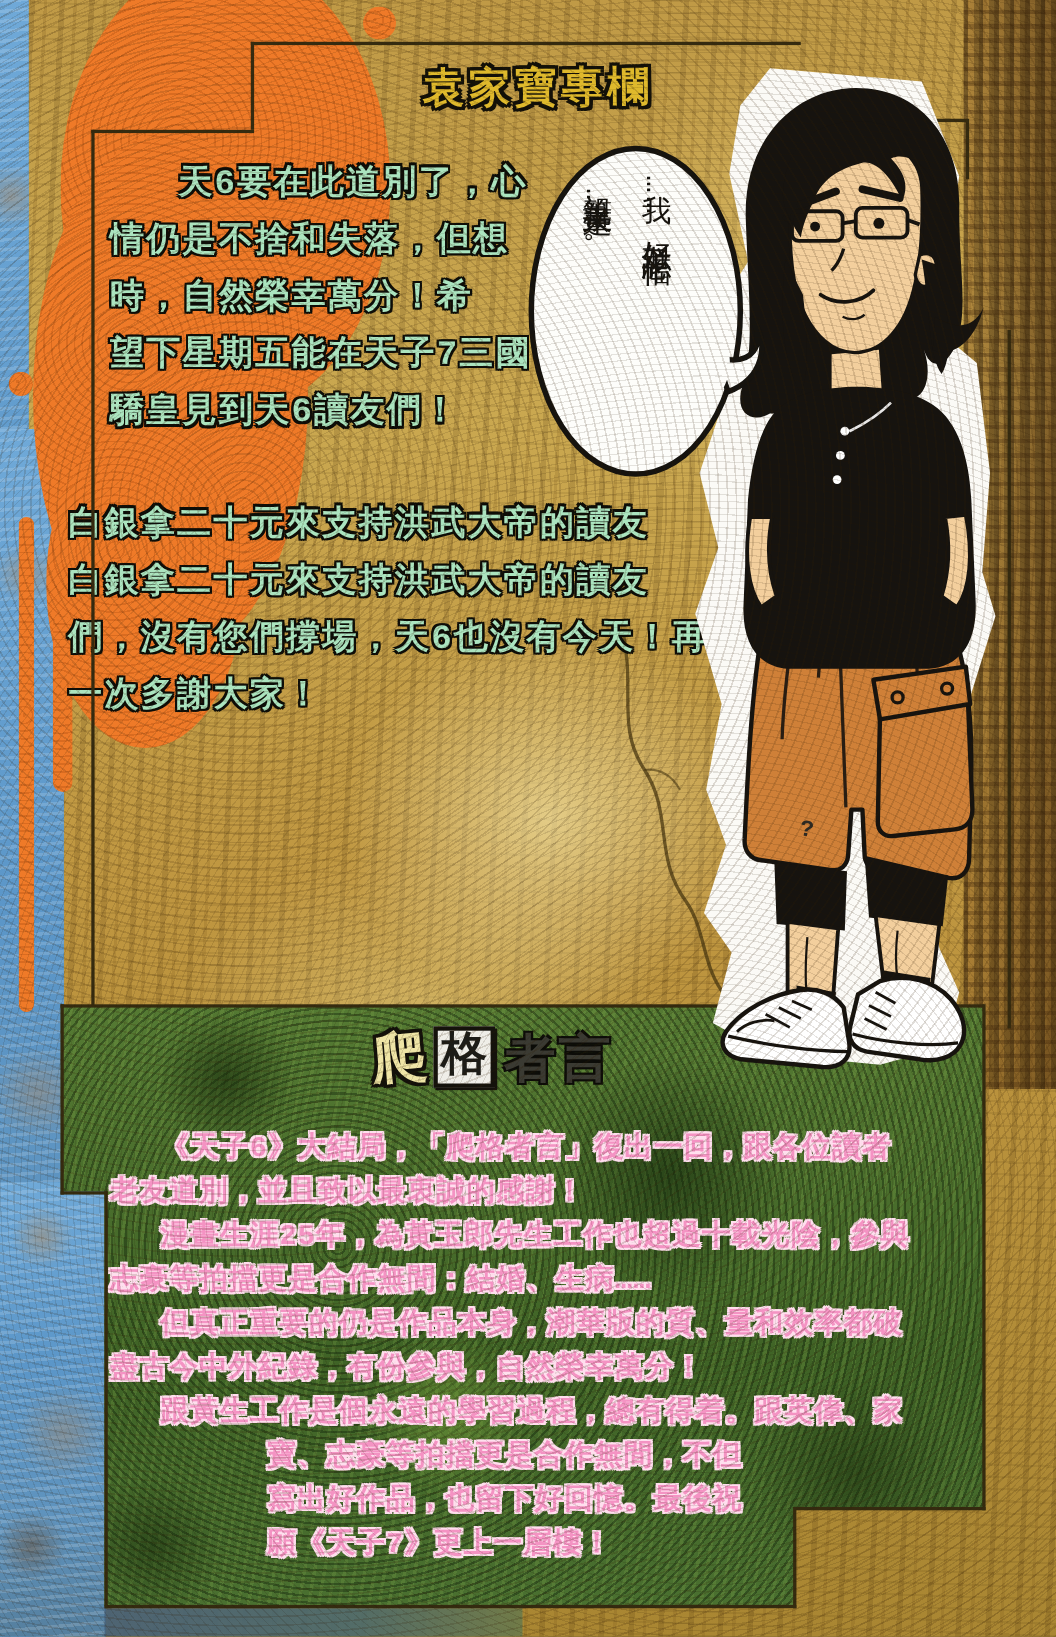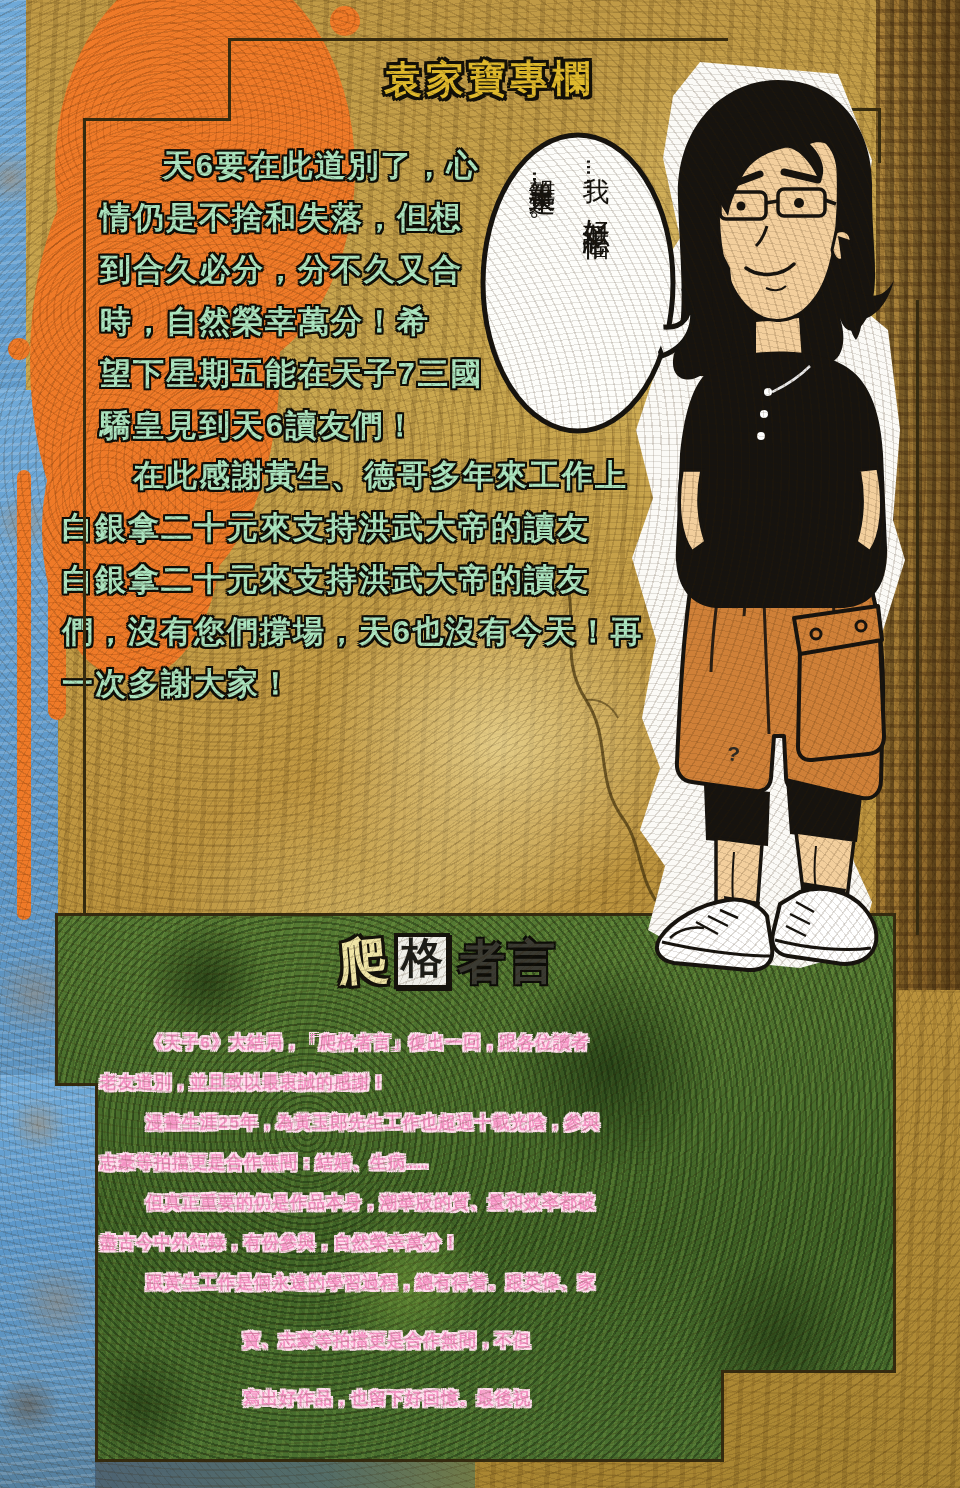--- a/index.html
+++ b/index.html
@@ -83,26 +83,26 @@
     box-shadow:2px 2px 0 #14120c;
   }
   .t2-dark{
     display:inline-block;color:#3a3a32;font-size:47px;letter-spacing:3px;
     text-shadow:-2px -2px 0 #0c0c08,2px -2px 0 #0c0c08,-2px 2px 0 #0c0c08,2px 2px 0 #0c0c08,
                 1px 1px 0 #8c8c80;
   }
   .ptext{z-index:13;}
   .pline{
     height:40px;line-height:40px;white-space:nowrap;
-    color:#f493c3;font-size:17px;font-weight:bold;letter-spacing:1px;
+    color:#f493c3;font-size:26px;font-weight:bold;letter-spacing:1px;
     text-shadow:-2px -2px 0 #ffdfee,2px -2px 0 #ffdfee,-2px 2px 0 #ffdfee,2px 2px 0 #ffdfee,
                 -2px 0 0 #ffdfee,2px 0 0 #ffdfee,0 -2px 0 #ffdfee,0 2px 0 #ffdfee;
   }
   .ind-s{padding-left:46px;}
-  .ind-l{padding-left:143px;margin-top:18px;}
+  .ind-l{padding-left:143px;}
   .bubbletext{
     z-index:23;writing-mode:vertical-rl;color:#15130f;
     font-size:27px;line-height:2.0;letter-spacing:3px;font-weight:500;
   }
   .qmark{z-index:21;color:#2c2a24;font-size:21px;font-weight:bold;transform:rotate(8deg);}
   .bottomstrip{z-index:11;}
 </style>
 </head>
 <body>
 
@@ -134,28 +134,26 @@
   <svg class="abs" style="left:520px;top:570px;z-index:7;" width="200" height="340" viewBox="0 0 200 340">
     <path d="M46,2 C58,60 40,90 66,130 C92,170 74,210 104,250 C122,276 118,310 140,336" stroke="#4a3812" stroke-width="3" fill="none" opacity=".75"></path>
     <path d="M66,130 C80,128 92,136 98,148" stroke="#4a3812" stroke-width="2" fill="none" opacity=".6"></path>
   </svg>
 
   <div class="abs title1" style="left:384px;top:54px;">袁家寶專欄</div>
 
   <div class="abs gtext" style="left:100px;top:142px;">
     <div class="gline ind-a">天6要在此道別了，心</div>
     <div class="gline">情仍是不捨和失落，但想</div>
-    <div class="gline">到合久必分，分不久又合</div>
     <div class="gline">時，自然榮幸萬分！希</div>
     <div class="gline">望下星期五能在天子7三國</div>
     <div class="gline">驕皇見到天6讀友們！</div>
   </div>
 
   <div class="abs gtext" style="left:62px;top:452px;">
-    <div class="gline ind-b">在此感謝黃生、德哥多年來工作上</div>
     <div class="gline">白銀拿二十元來支持洪武大帝的讀友</div>
     <div class="gline">白銀拿二十元來支持洪武大帝的讀友</div>
     <div class="gline">們，沒有您們撐場，天6也沒有今天！再</div>
     <div class="gline">一次多謝大家！</div>
   </div>
 
   <div class="abs greenpanel" style="left:55px;top:915px;width:840px;height:545px;"></div>
 
   <div class="abs borderline" style="left:55px;top:913px;width:840px;height:3px;"></div>
   <div class="abs borderline" style="left:893px;top:913px;width:3px;height:460px;"></div>
@@ -175,20 +173,21 @@
   <div class="abs ptext" style="left:100px;top:1024px;">
     <div class="pline ind-s">《天子6》大結局，「爬格者言」復出一回，跟各位讀者</div>
     <div class="pline">老友道別，並且致以最衷誠的感謝！</div>
     <div class="pline ind-s">漫畫生涯25年，為黃玉郎先生工作也超過十載光陰，參與</div>
     <div class="pline">志豪等拍擋更是合作無間：結婚、生病……</div>
     <div class="pline ind-s">但真正重要的仍是作品本身，潮華版的質、量和效率都破</div>
     <div class="pline">盡古今中外紀錄，有份參與，自然榮幸萬分！</div>
     <div class="pline ind-s">跟黃生工作是個永遠的學習過程，總有得着。跟英偉、家</div>
     <div class="pline ind-l">寶、志豪等拍擋更是合作無間，不但</div>
     <div class="pline ind-l">寫出好作品，也留下好回憶。最後祝</div>
+    <div class="pline ind-l">願《天子7》更上一層樓！</div>
   </div>
 
   <svg class="abs" style="left:600px;top:40px;z-index:20;" width="360" height="940" viewBox="0 0 360 940">
     <path fill="#fbfaf6" d="M100,22 L238,34 L272,120 L252,260 L288,290 L300,390 L293,480 L305,520 L280,600 L272,720 L240,752 L254,822 L272,862 L258,912 L200,928 L98,918 L48,890 L65,826 L40,790 L60,728 L42,678 L56,600 L32,518 L53,458 L36,390 L60,318 L42,258 L80,198 L63,118 L73,56 Z"></path>
     <g>
       <path fill="#16130f" d="M78,160 C75,85 125,40 178,40 C238,40 274,88 272,150 C272,208 280,240 270,270 C262,294 246,298 240,278 C250,308 236,330 220,320 C228,344 208,354 196,338 L100,336 C82,346 66,334 76,308 C86,276 80,220 78,160 Z"></path>
       <path fill="#f3cf9d" d="M156,282 L156,322 L202,322 L199,278 Z"></path>
       <path fill="#f3cf9d" stroke="#16130f" stroke-width="3" d="M120,118 C114,200 122,246 150,270 C170,287 197,283 214,260 C233,236 240,188 238,130 C236,100 212,86 178,86 C146,86 124,93 120,118 Z"></path>
       <path fill="#f3cf9d" stroke="#16130f" stroke-width="3" d="M236,192 C250,186 256,200 246,216 C241,224 234,220 232,210 Z"></path>
       <path fill="#16130f" d="M112,132 C116,90 140,72 178,70 C220,70 246,92 250,130 C242,108 224,98 210,104 C224,118 226,132 220,142 C208,116 194,106 184,108 C168,112 148,120 140,142 C134,154 130,164 128,176 C118,160 110,146 112,132 Z"></path>

